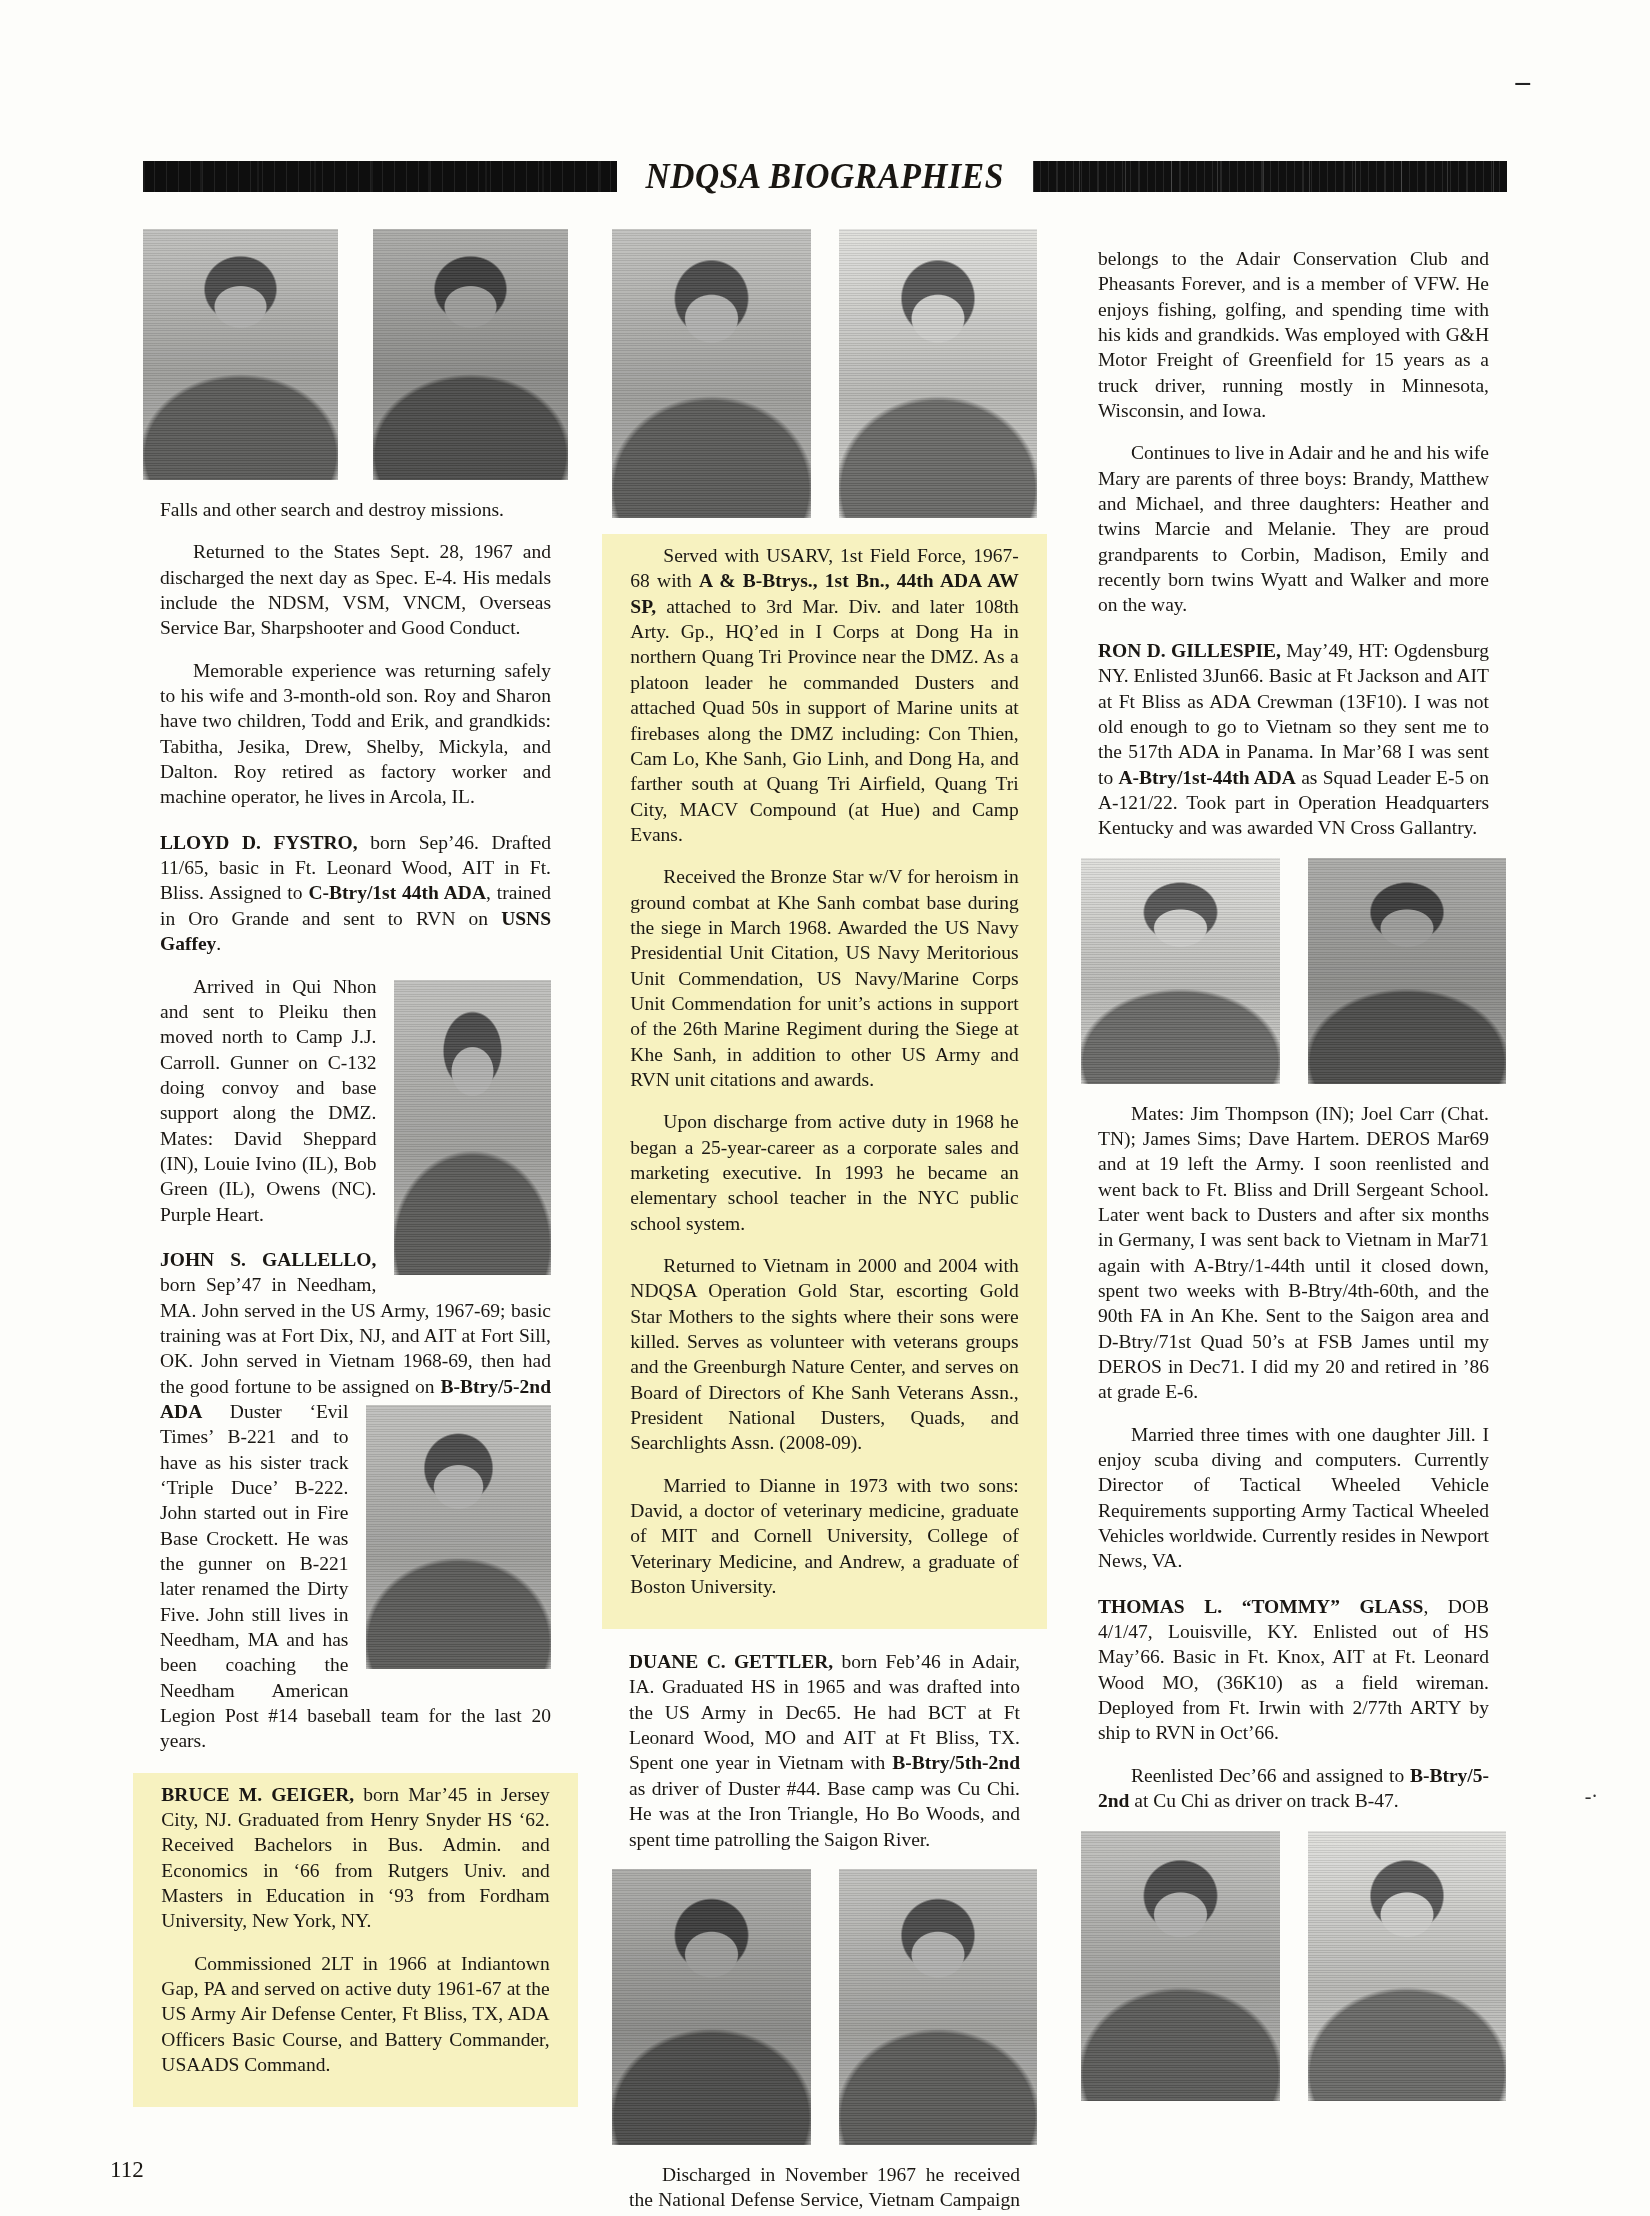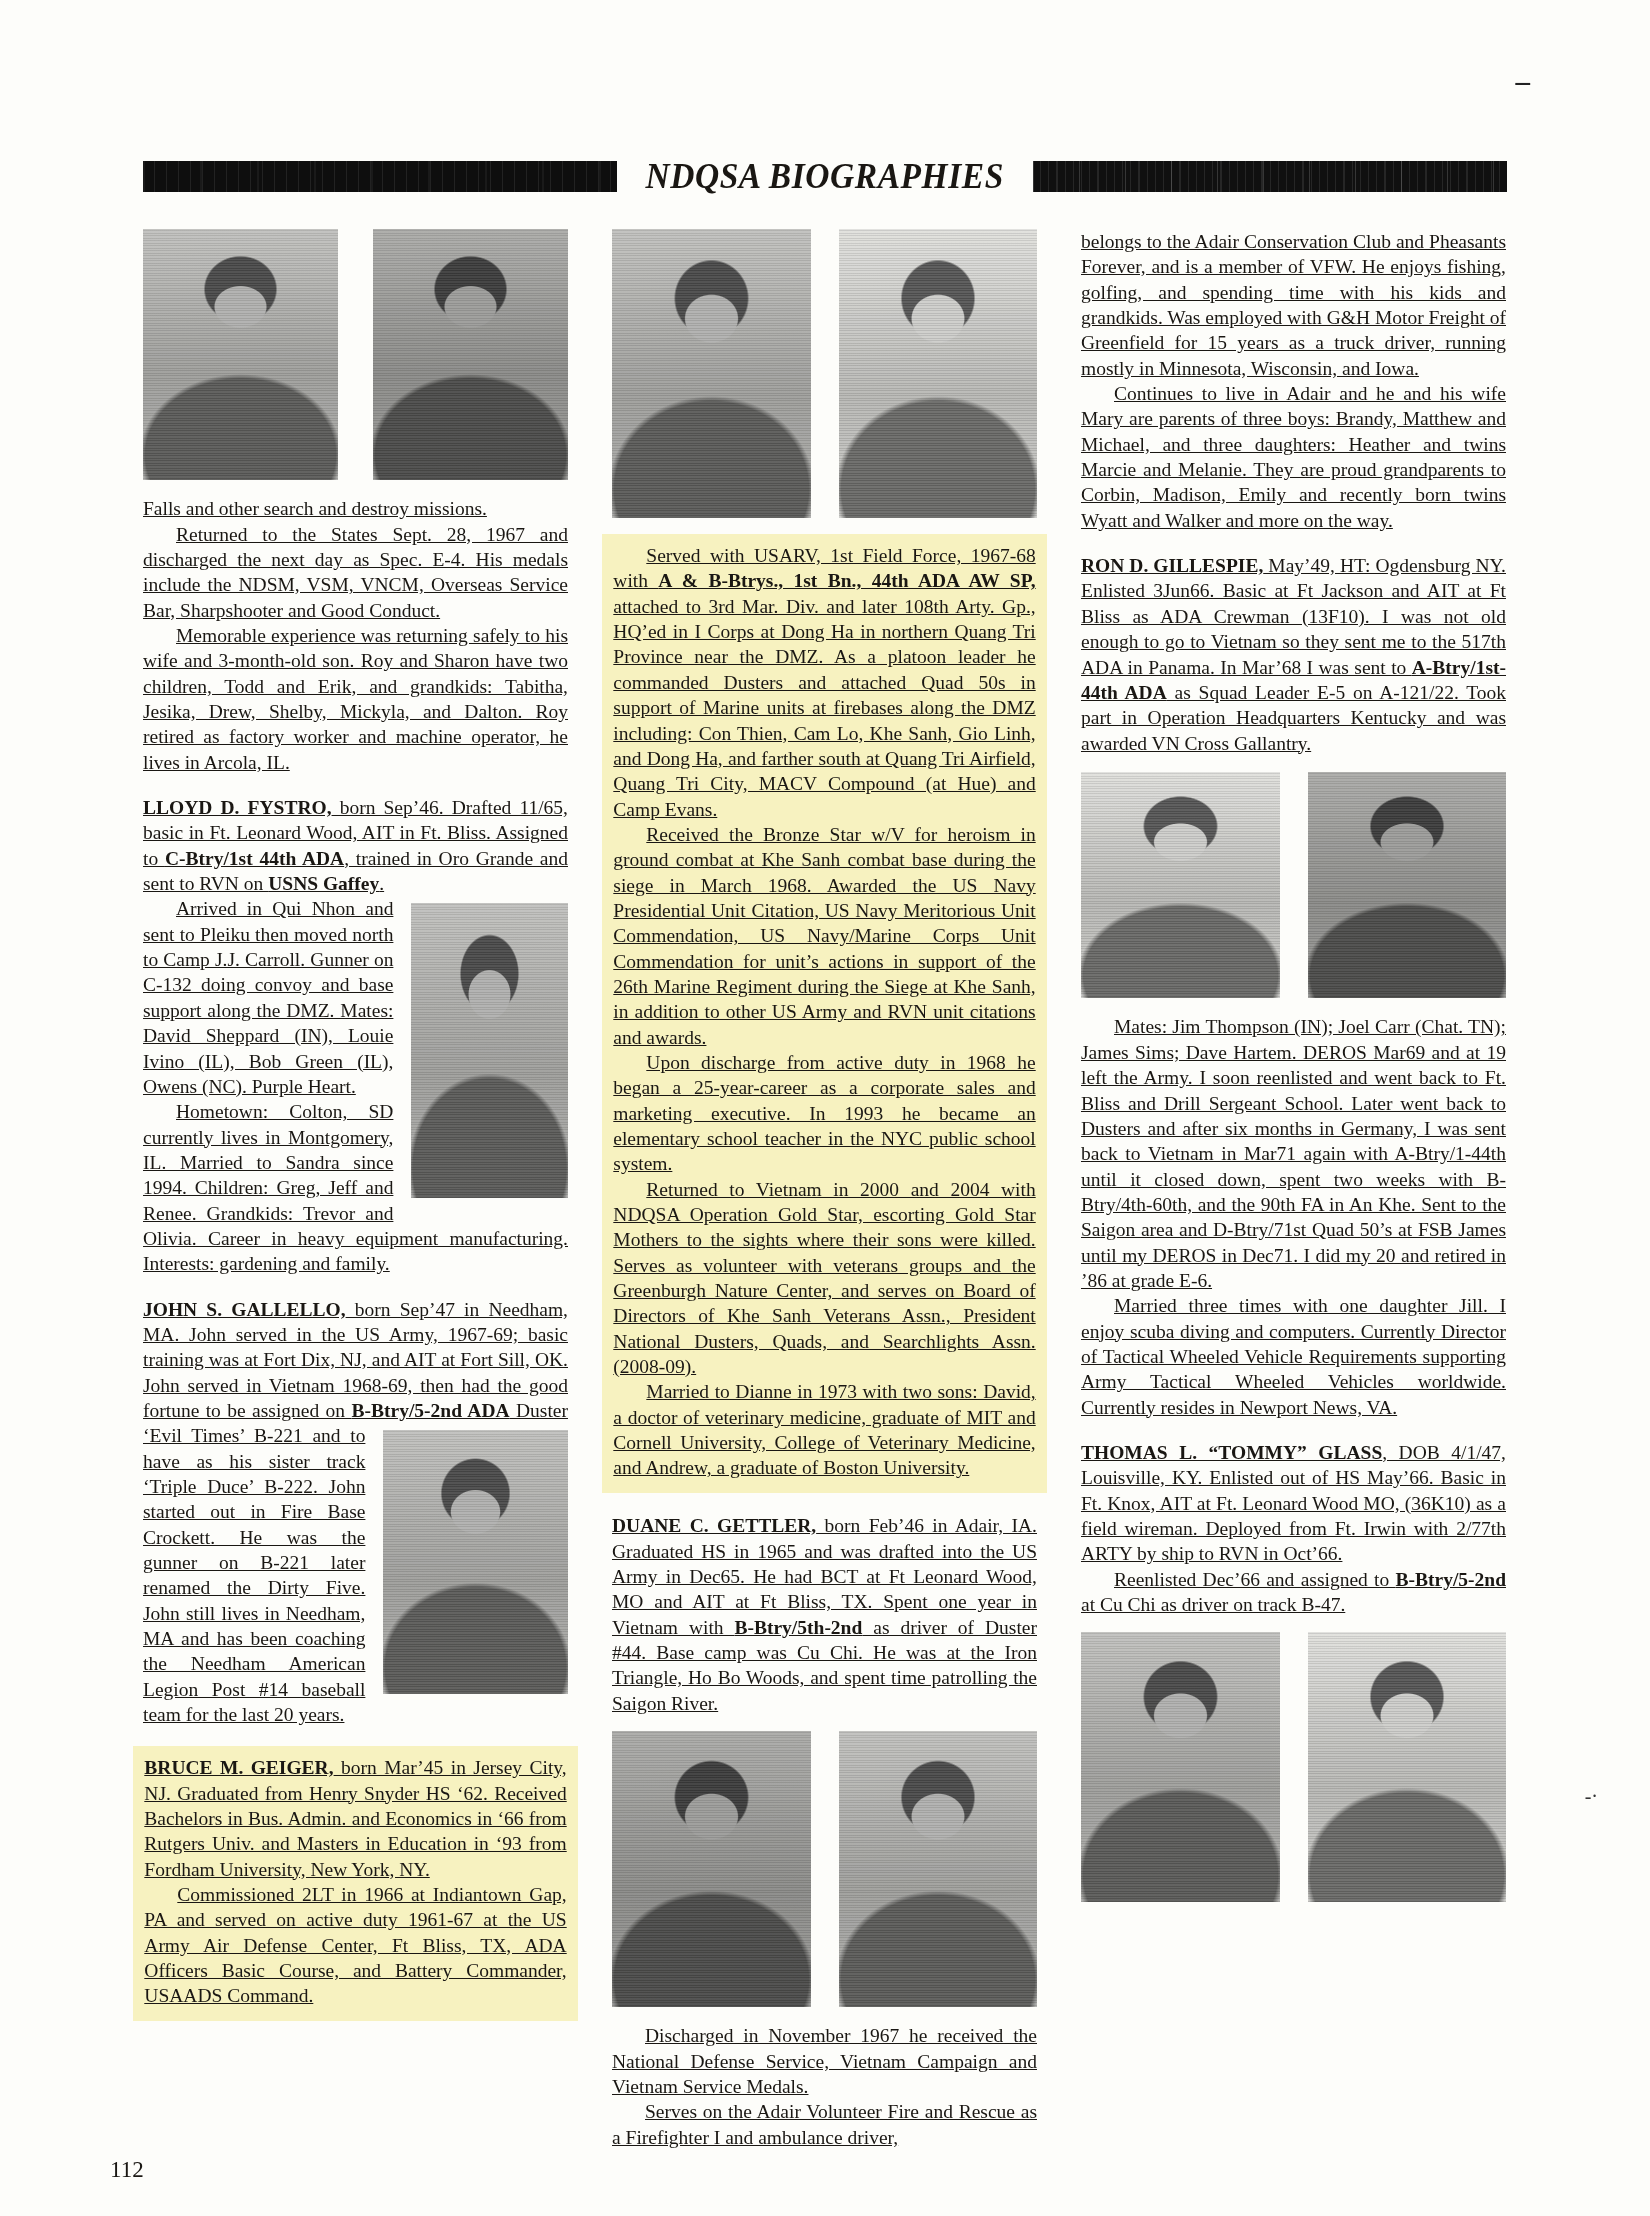--- a/index.html
+++ b/index.html
@@ -22,21 +22,21 @@
       repeating-linear-gradient(90deg, #101010 0 7px, #262626 7px 8.2px),
       #141414;}
   .bar.left{background:
       repeating-linear-gradient(90deg, rgba(255,255,255,.05) 0 1.9px, rgba(255,255,255,0) 1.9px 57px),
       repeating-linear-gradient(90deg, #0e0e0e 0 10.7px, #222 10.7px 12px),
       #121212;}
   h1{font-size:36px;line-height:1;margin:0 15px;font-weight:600;letter-spacing:0.6px;
      transform:scaleX(.93);transform-origin:center;white-space:nowrap;}
   .cols{display:flex;gap:44px;margin-top:35px;}
   .col{width:425px;flex:none;font-size:19.5px;line-height:1.3;text-align:justify;}
-  .para{margin:0;text-decoration:underline;}
+  .para{margin:17px;}
   .ind{text-indent:33px;}
   .gap{margin-top:20px;}
   .b{font-weight:700;}
   .photo-row{display:flex;gap:35px;margin-bottom:16.3px;}
   .photo-row.tight{gap:28px;}
   .photo{flex:1 1 0;}
   .photo,.inline-photo{
     background:
       repeating-linear-gradient(180deg, rgba(255,255,255,.08) 0 1.3px, rgba(25,25,25,.09) 1.3px 2.5px),
       radial-gradient(ellipse 21% 13% at 50% 31%, #bdbdbb 62%, rgba(0,0,0,0) 65%),
@@ -72,21 +72,20 @@
       <div class="photo-row" style="height:251px;">
         <div class="photo ph-mid" title="Soldier standing in field"></div>
         <div class="photo ph-dark" title="Man in dark shirt by building"></div>
       </div>
       <p class="para"><span>Falls and other search and destroy missions.</span></p>
       <p class="para ind"><span>Returned to the States Sept. 28, 1967 and discharged the next day as Spec. E-4. His medals include the NDSM, VSM, VNCM, Overseas Service Bar, Sharpshooter and Good Conduct.</span></p>
       <p class="para ind"><span>Memorable experience was returning safely to his wife and 3-month-old son. Roy and Sharon have two children, Todd and Erik, and grandkids: Tabitha, Jesika, Drew, Shelby, Mickyla, and Dalton. Roy retired as factory worker and machine operator, he lives in Arcola, IL.</span></p>
 
       <p class="para gap"><span class="b">LLOYD D. FYSTRO,</span><span> born Sep’46. Drafted 11/65, basic in Ft. Leonard Wood, AIT in Ft. Bliss. Assigned to </span><span class="b">C-Btry/1st 44th ADA</span><span>, trained in Oro Grande and sent to RVN on </span><span class="b">USNS Gaffey</span><span>.</span></p>
       <p class="para ind"><span class="inline-photo ph-mid" title="Lloyd Fystro, man with glasses and striped collar" style="width: 157px; height: 295px;"></span><span>Arrived in Qui Nhon and sent to Pleiku then moved north to Camp J.J. Carroll. Gunner on C-132 doing convoy and base support along the DMZ. Mates: David Sheppard (IN), Louie Ivino (IL), Bob Green (IL), Owens (NC). Purple Heart.</span></p>
-      <p class="para ind"><span>Hometown: Colton, SD currently lives in Montgomery, IL. Married to Sandra since 1994. Children: Greg, Jeff and Renee. Grandkids: Trevor and Olivia. Career in heavy equipment manufacturing. Interests: gardening and family.</span></p>
 
       <p class="para gap"><span class="b">JOHN S. GALLELLO,</span><span> born Sep’47 in Needham, MA. John served in the US Army, 1967-69; basic training was at Fort Dix, NJ, and AIT at Fort Sill, OK. John served in Vietnam 1968-69, then had the good fortune to be assigned on </span><span class="b">B-Btry/5-2nd ADA</span><span class="inline-photo ph-mid" title="John Gallello seated outdoors" style="width: 185px; height: 264px;"></span><span> Duster ‘Evil Times’ B-221 and to have as his sister track ‘Triple Duce’ B-222. John started out in Fire Base Crockett. He was the gunner on B-221 later renamed the Dirty Five. John still lives in Needham, MA and has been coaching the Needham American Legion Post #14 baseball team for the last 20 years.</span></p>
 
       <div class="hl">
         <p class="para"><span class="b">BRUCE M. GEIGER,</span><span> born Mar’45 in Jersey City, NJ. Graduated from Henry Snyder HS ‘62. Received Bachelors in Bus. Admin. and Economics in ‘66 from Rutgers Univ. and Masters in Education in ‘93 from Fordham University, New York, NY.</span></p>
         <p class="para ind"><span>Commissioned 2LT in 1966 at Indiantown Gap, PA and served on active duty 1961-67 at the US Army Air Defense Center, Ft Bliss, TX, ADA Officers Basic Course, and Battery Commander, USAADS Command.</span></p>
       </div>
     </section>
 
     <section class="col">

